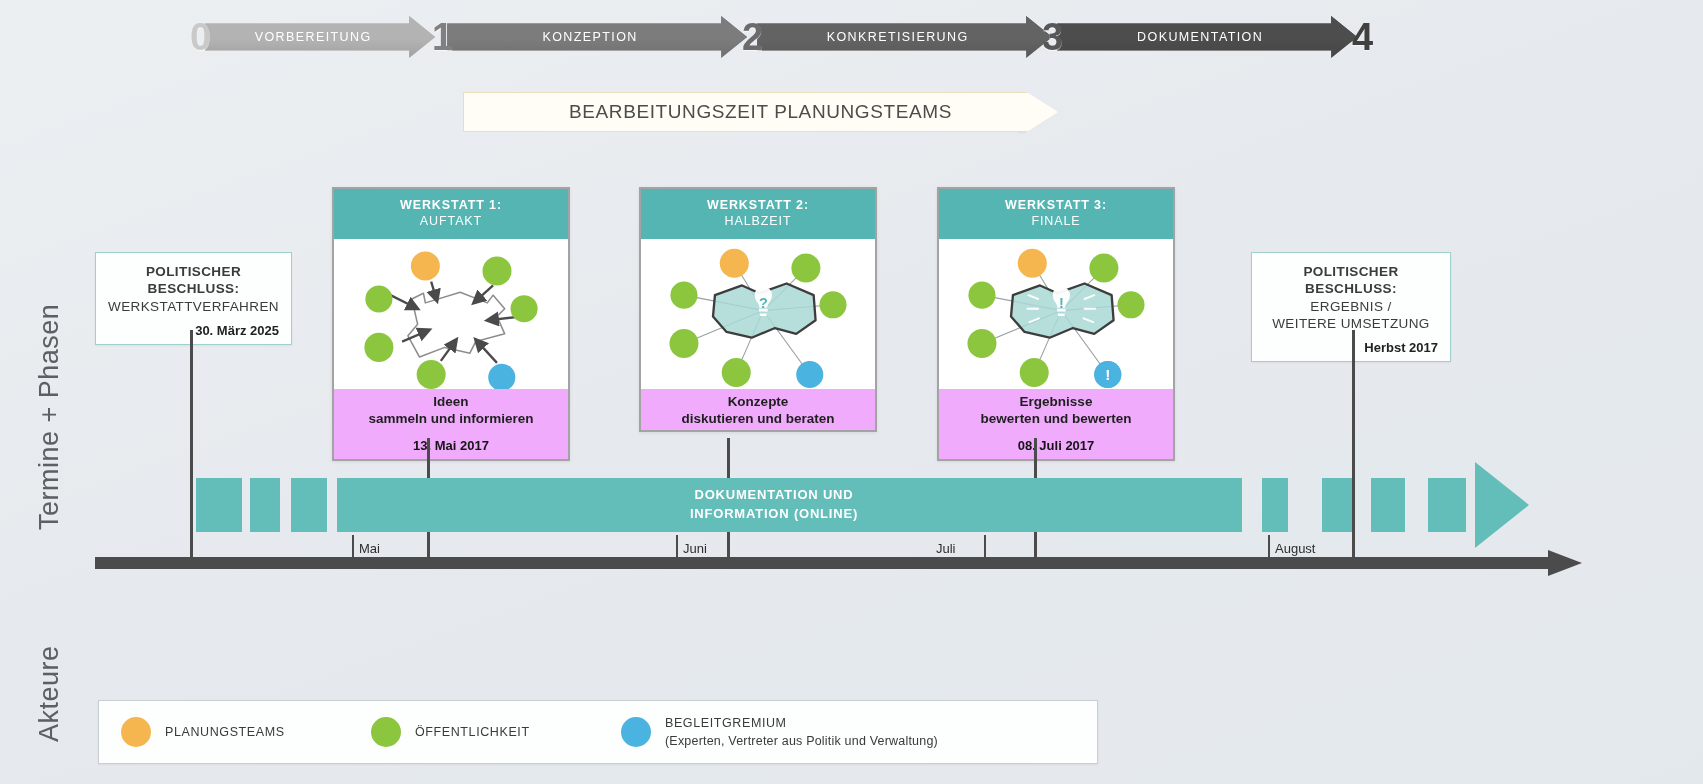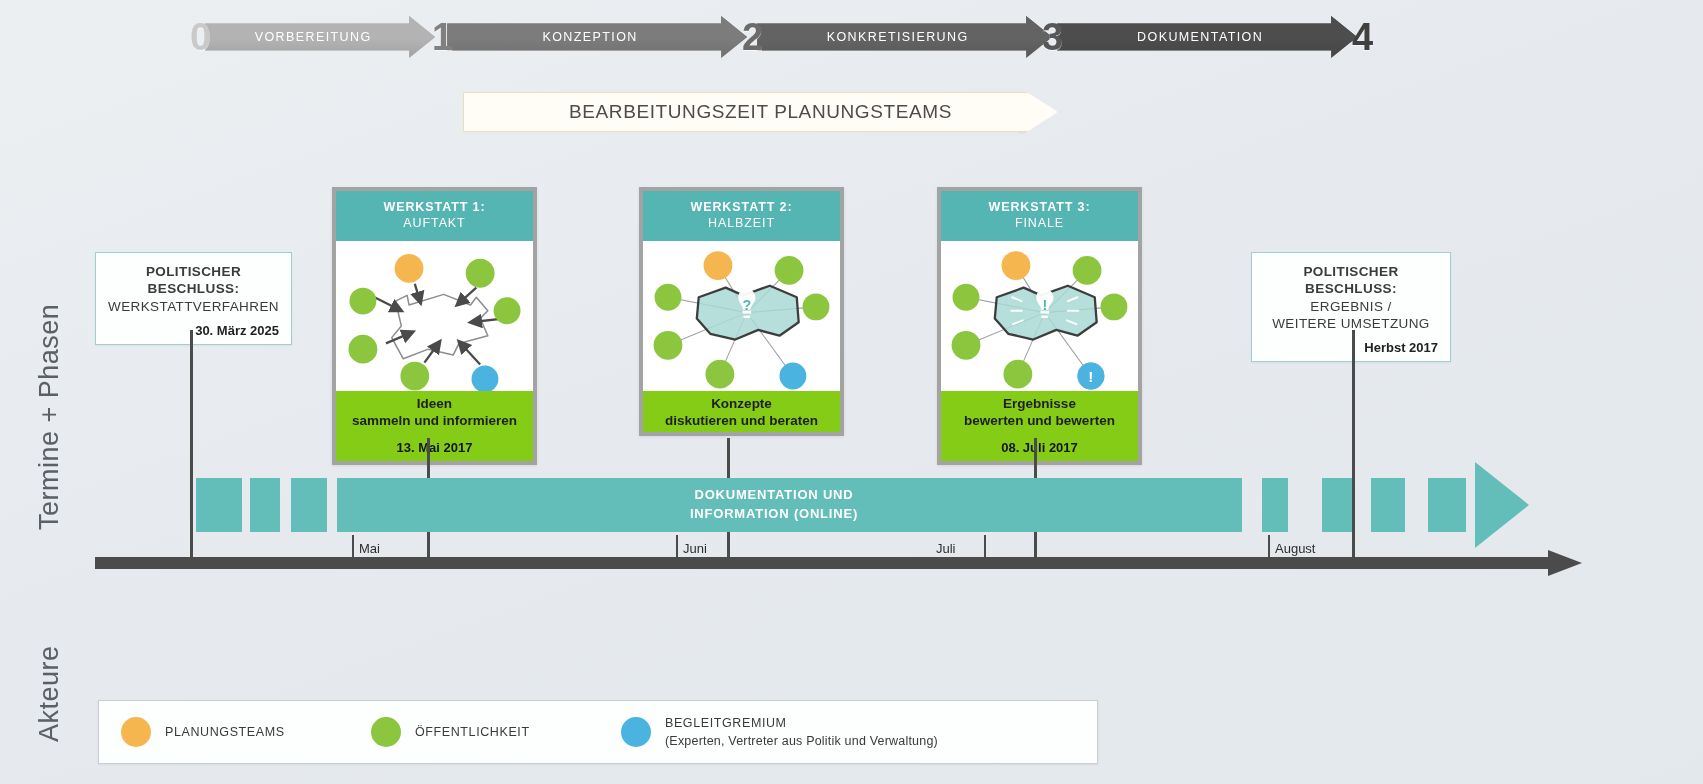--- a/index.html
+++ b/index.html
@@ -59,22 +59,22 @@
     box-shadow:0 1px 2px rgba(0,0,0,.05);
   }
   .decision-box .ttl { font-size:13.5px; font-weight:700; color:#3b3b3b; letter-spacing:.4px; line-height:1.28;}
   .decision-box .sub { font-size:13.5px; font-weight:400; color:#3b3b3b; letter-spacing:.4px; line-height:1.28;}
   .decision-box .date {
     font-size:13px; font-weight:700; color:#222; text-align:right; margin-top:8px;
   }
 
   
   .ws-card {
-    position:absolute; width:205px; background:#84cc16;
-    border:4px solid #a3a3a3; box-shadow:0 1px 3px rgba(0,0,0,.08);
+    position:absolute; width:238px; background:#f0abfc;
+    border:2px solid #a3a3a3; box-shadow:0 1px 3px rgba(0,0,0,.08);
   }
   .ws-head {
     background:#54b5b2; color:#fff; text-align:center;
     padding:8px 4px 9px; font-size:12.5px; letter-spacing:.9px; line-height:1.3;
   }
   .ws-head .l1 { font-weight:700; }
   .ws-head .l2 { font-weight:400; }
   .ws-body { position:relative; height:150px; background:#fff; }
   .ws-body svg { display:block; width:100%; height:100%; }
   .ws-cap { text-align:center; font-size:13.5px; font-weight:700; color:#1f1f1f; line-height:1.3; padding:4px 4px 2px; }

